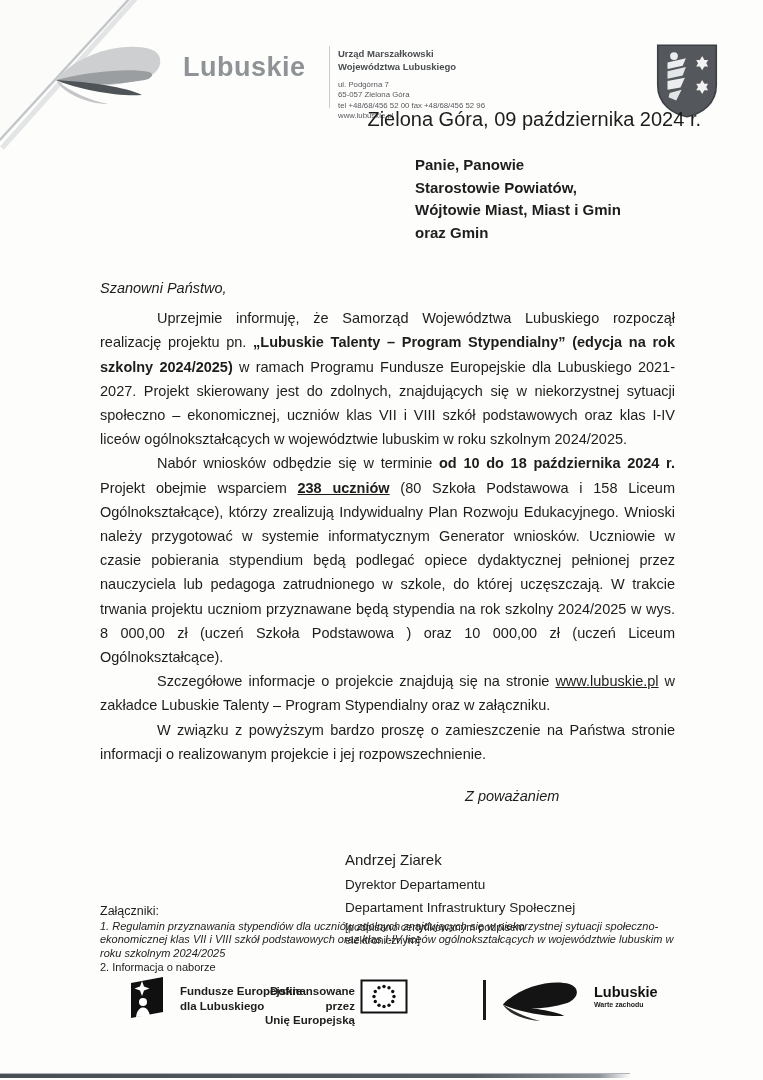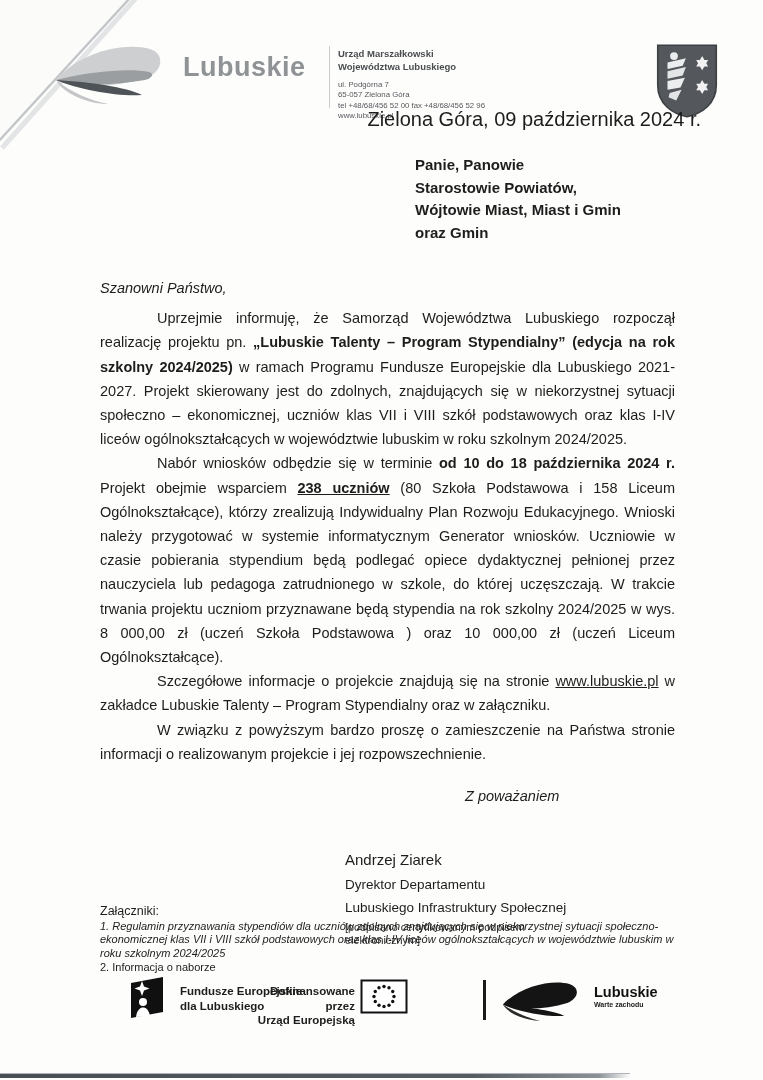--- a/index.html
+++ b/index.html
@@ -128,21 +128,21 @@
 
     <p class="para"><span>Szczegółowe informacje o projekcie znajdują się na stronie </span><span class="u">www.lubuskie.pl</span><span> w zakładce Lubuskie Talenty – Program Stypendialny oraz w załączniku.</span></p>
 
     <p class="para">W związku z powyższym bardzo proszę o zamieszczenie na Państwa stronie informacji o realizowanym projekcie i jej rozpowszechnienie.</p>
 
     <p class="closing">Z poważaniem</p>
 
     <div class="sig-block">
       <div class="sig-name">Andrzej Ziarek</div>
       <div class="sig-title">Dyrektor Departamentu</div>
-      <div class="sig-dept">Lubuskiego Infrastruktury Społecznej</div>
+      <div class="sig-dept">Departament Infrastruktury Społecznej</div>
       <div class="sig-note">
         <div>[podpisano certyfikowanym podpisem</div>
         <div>elektronicznym]</div>
       </div>
     </div>
   </div>
 
   <div class="abs attachments">
     <div class="att-head">Załączniki:</div>
     <div class="att-item1">1. Regulamin przyznawania stypendiów dla uczniów zdolnych znajdujących się  w niekorzystnej sytuacji społeczno-ekonomicznej klas VII i VIII szkół podstawowych oraz klas I-IV liceów ogólnokształcących w województwie lubuskim w roku szkolnym 2024/2025</div>
@@ -157,21 +157,21 @@
       <circle cx="13" cy="25" r="4" fill="#ffffff"></circle>
       <path d="M6 40 C7 33 10 30.5 13 30.5 C16 30.5 19 33 20 39 Z" fill="#ffffff"></path>
     </svg>
     <div class="abs fe-label">
       <div>Fundusze Europejskie</div>
       <div>dla Lubuskiego</div>
     </div>
 
     <div class="abs eu-label">
       <div>Dofinansowane przez</div>
-      <div>Urząd Europejską</div>
+      <div>Unię Europejską</div>
     </div>
     <svg class="abs eu-flag" width="48" height="36" viewBox="0 0 48 36">
       <rect x="1.5" y="1.5" width="45" height="32" fill="#ffffff" stroke="#111111" stroke-width="2"></rect>
       <g fill="#111111">
         <circle cx="34" cy="17.5" r="1.7"></circle>
           <circle cx="32.7" cy="22.5" r="1.7"></circle>
         <circle cx="29" cy="26.2" r="1.7"></circle>
           <circle cx="24" cy="27.5" r="1.7"></circle>
         <circle cx="19" cy="26.2" r="1.7"></circle>
           <circle cx="15.3" cy="22.5" r="1.7"></circle>

